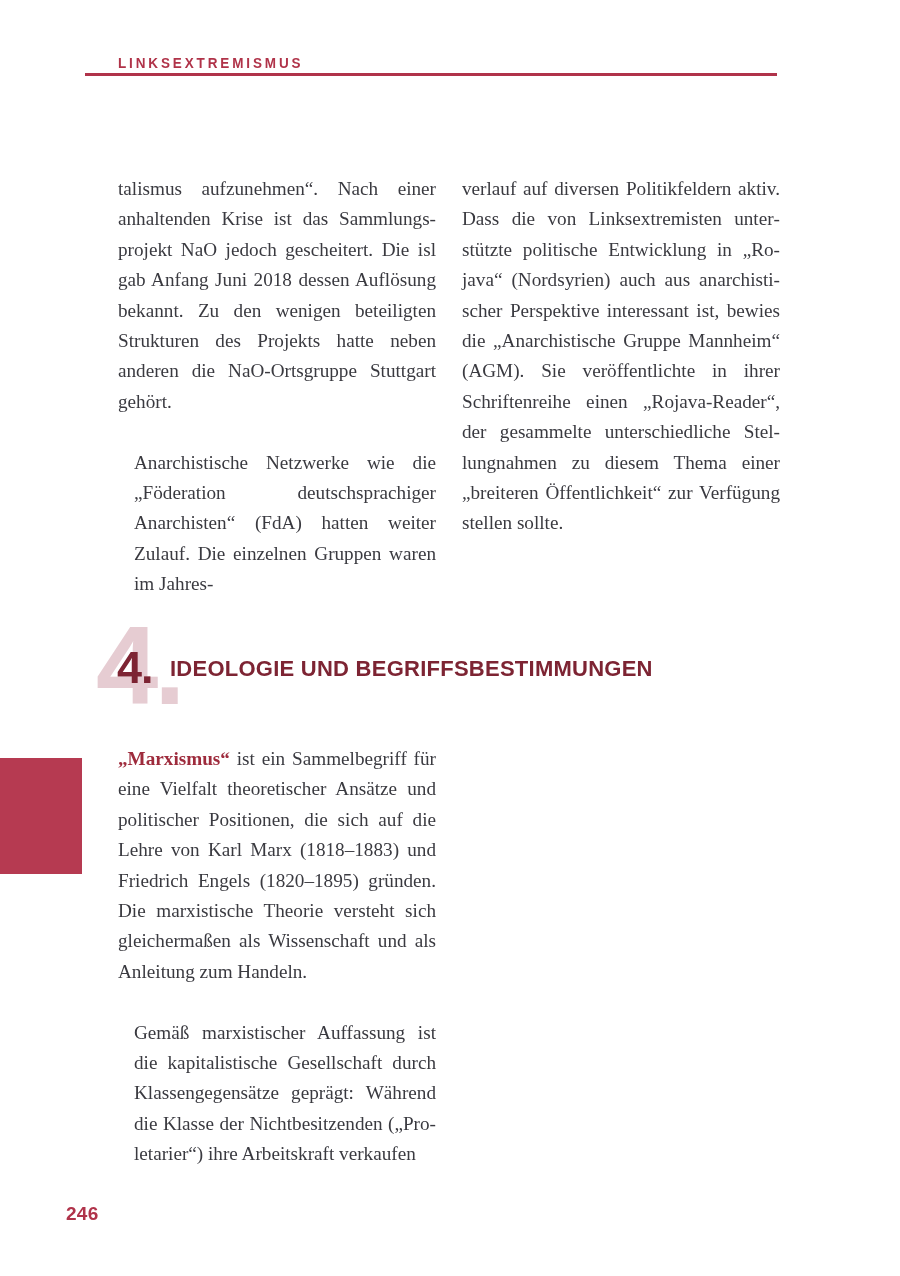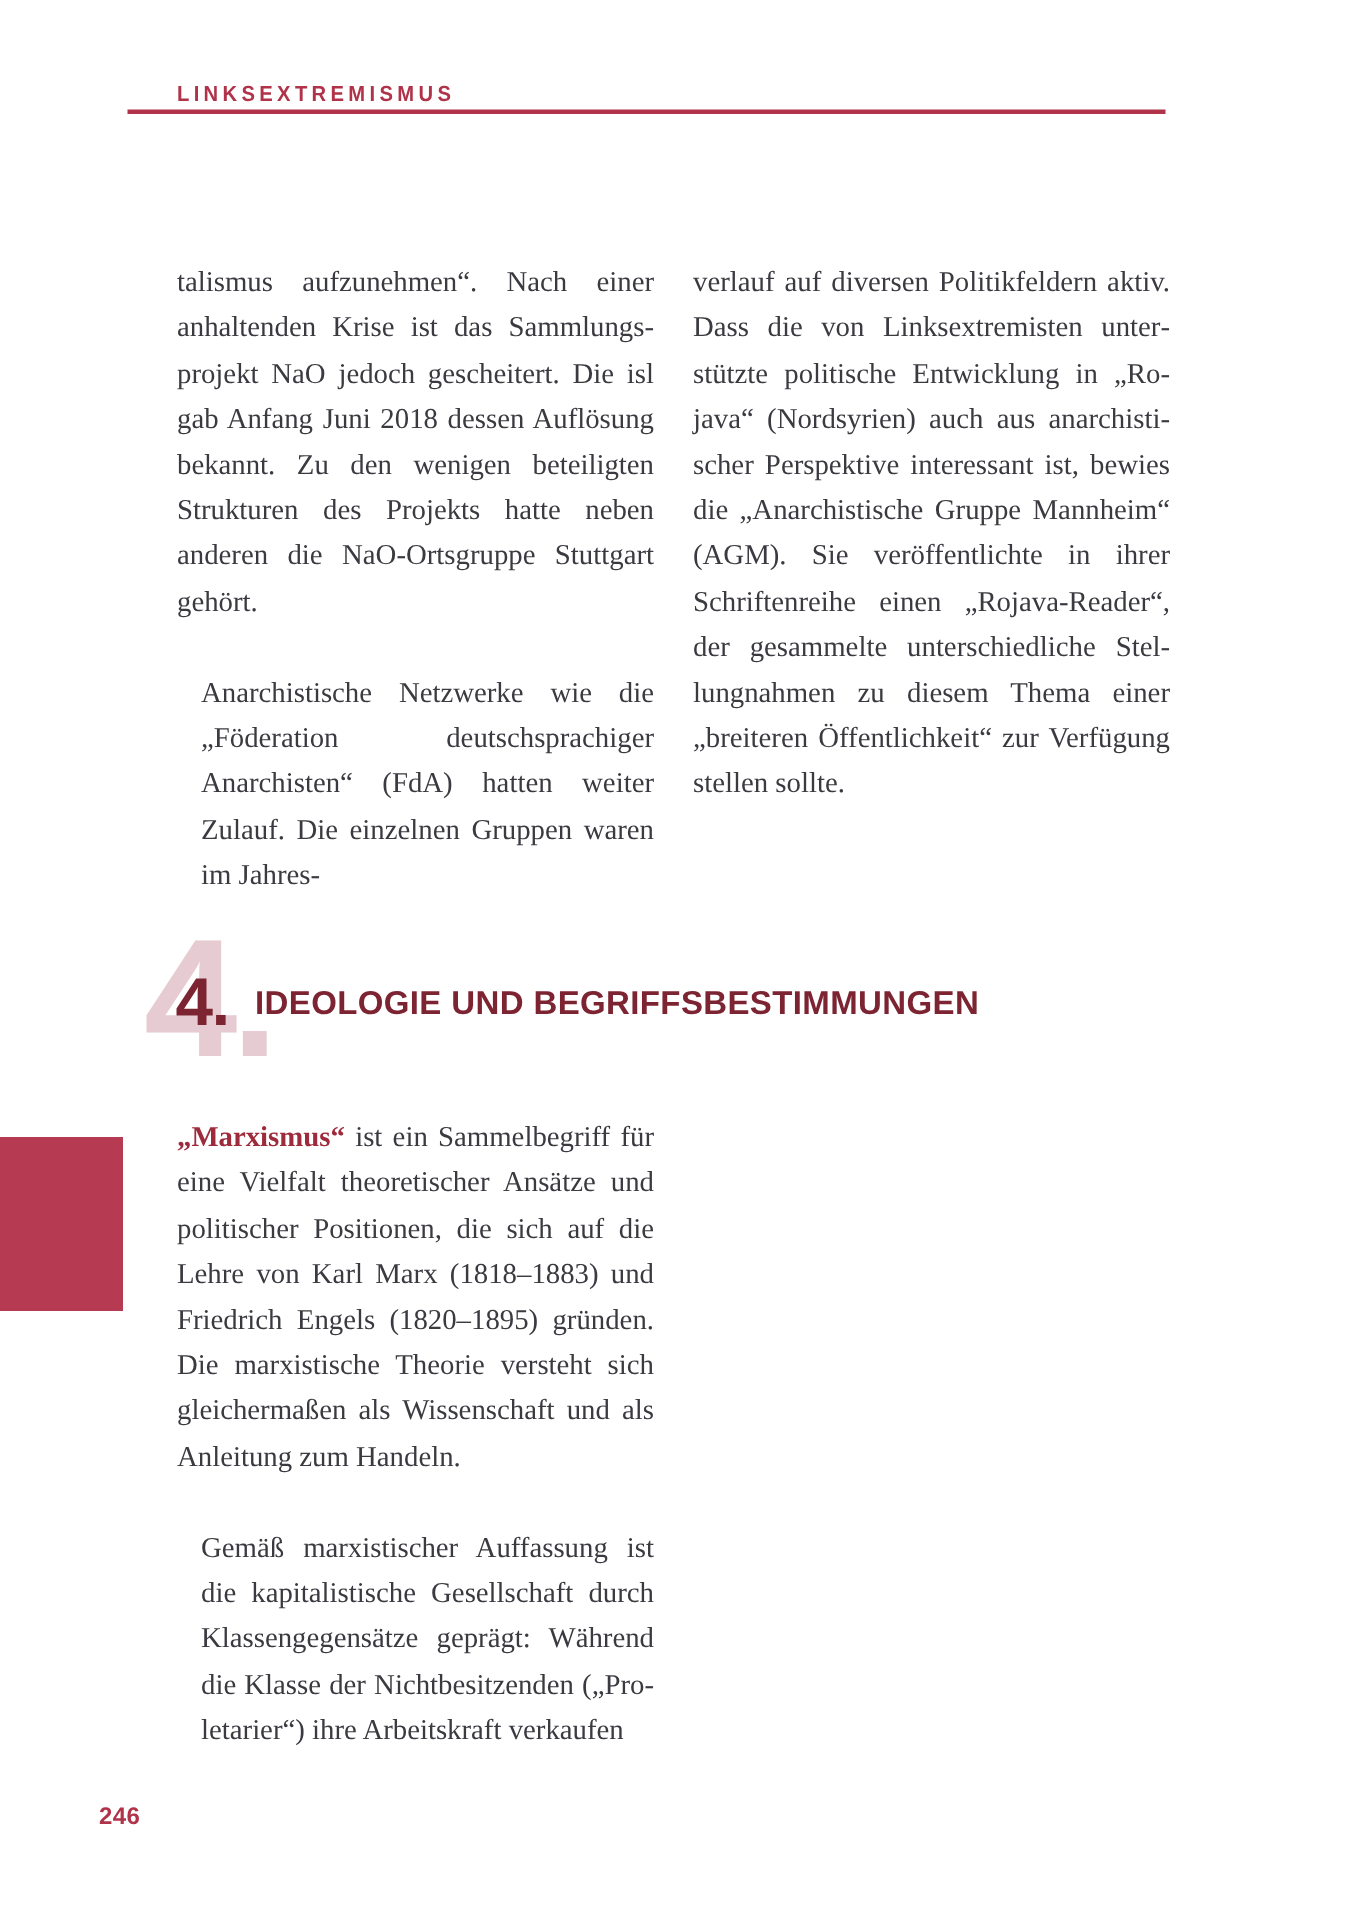--- a/index.html
+++ b/index.html
@@ -131,21 +131,21 @@
     font-weight: bold;
   }
 
   
   .folio {
     position: absolute;
     left: 66px;
     top: 1203px;
     font-family: "Liberation Sans", sans-serif;
     font-weight: bold;
-    font-size: 16px;
+    font-size: 19px;
     color: #b0334a;
     letter-spacing: 0.3px;
   }
 </style>
 </head>
 <body>
 
 <div class="page">
 
   <div class="running-head">LINKSEXTREMISMUS</div>

